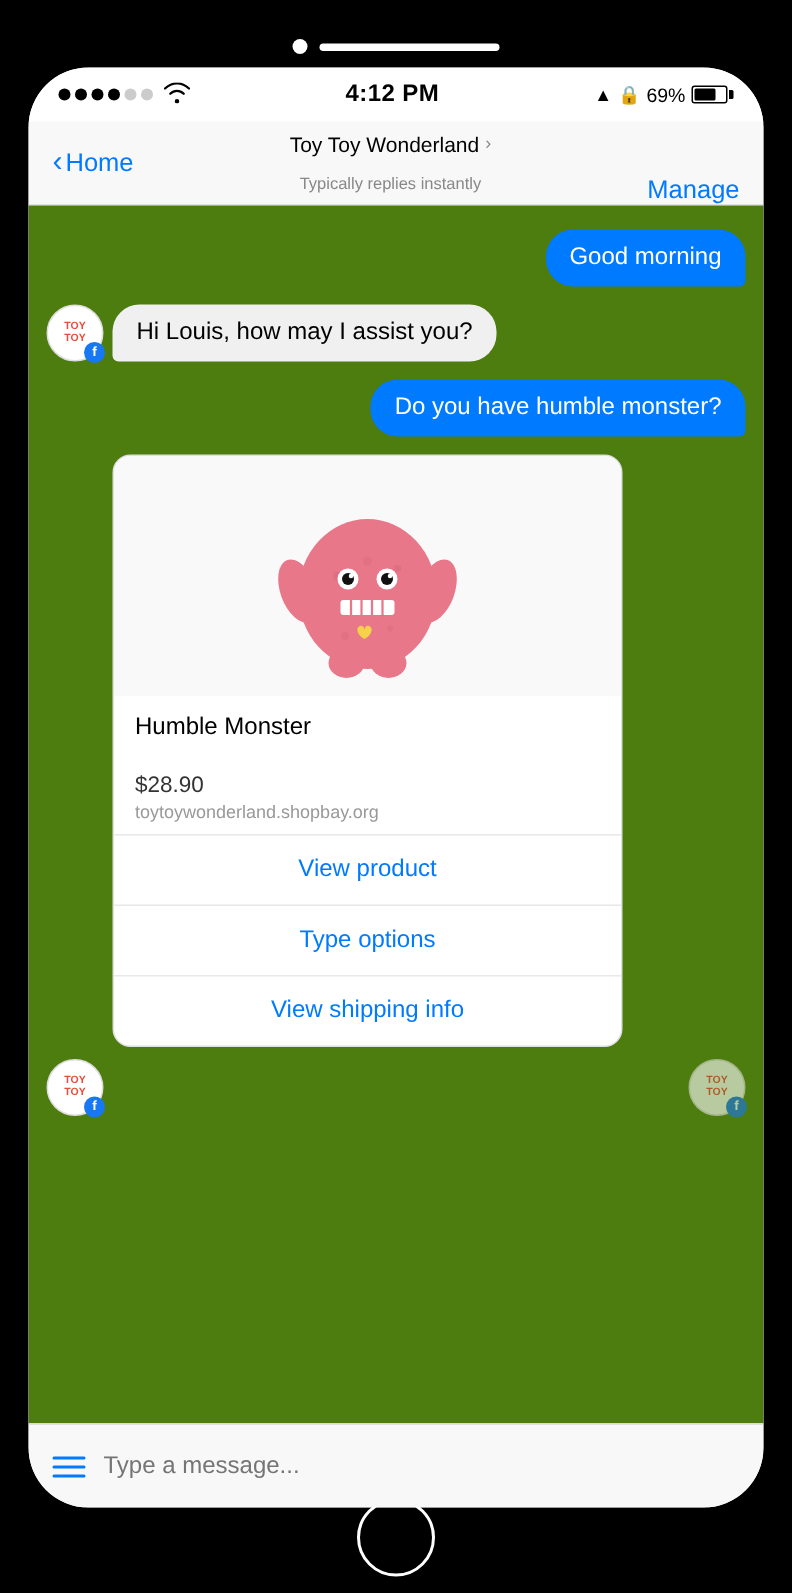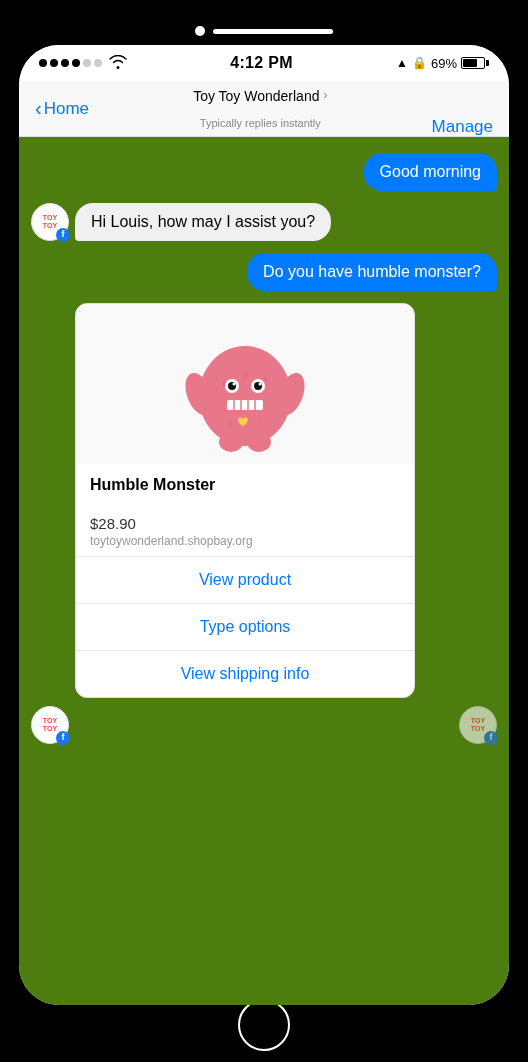--- a/index.html
+++ b/index.html
@@ -275,21 +275,21 @@
       width: 140px;
       height: 140px;
     }
 
     .product-info {
       padding: 12px 14px 8px;
       border-bottom: 1px solid #e8e8e8;
     }
     .product-name {
       font-size: 16px;
-      font-weight: 700;
+      font-weight: 400;
       color: #000;
     }
     .product-price {
       font-size: 15px;
       color: #333;
       margin-top: 21px;
     }
     .product-url {
       font-size: 12px;
       color: #999;
@@ -496,18 +496,26 @@
           <div class="fb-badge">f</div>
         </div>
         <div class="bot-avatar" style="margin-right:0; opacity:0.6;">
           <span style="font-size:7px; font-weight:800; color:#e74c3c; line-height:1.1; text-align:center;">TOY<br>TOY</span>
           <div class="fb-badge">f</div>
         </div>
       </div>
 
     </div>
 
+    <div class="bottom-input">
+      <div class="menu-icon">
+        <div class="menu-line"></div>
+        <div class="menu-line"></div>
+        <div class="menu-line"></div>
+      </div>
+      <input type="text" class="message-input" placeholder="Type a message..." style="">
+    </div>
   </div>
 
   <div class="home-indicator-area">
     <div class="home-circle"></div>
   </div>
 </div>
 
 </body></html>

